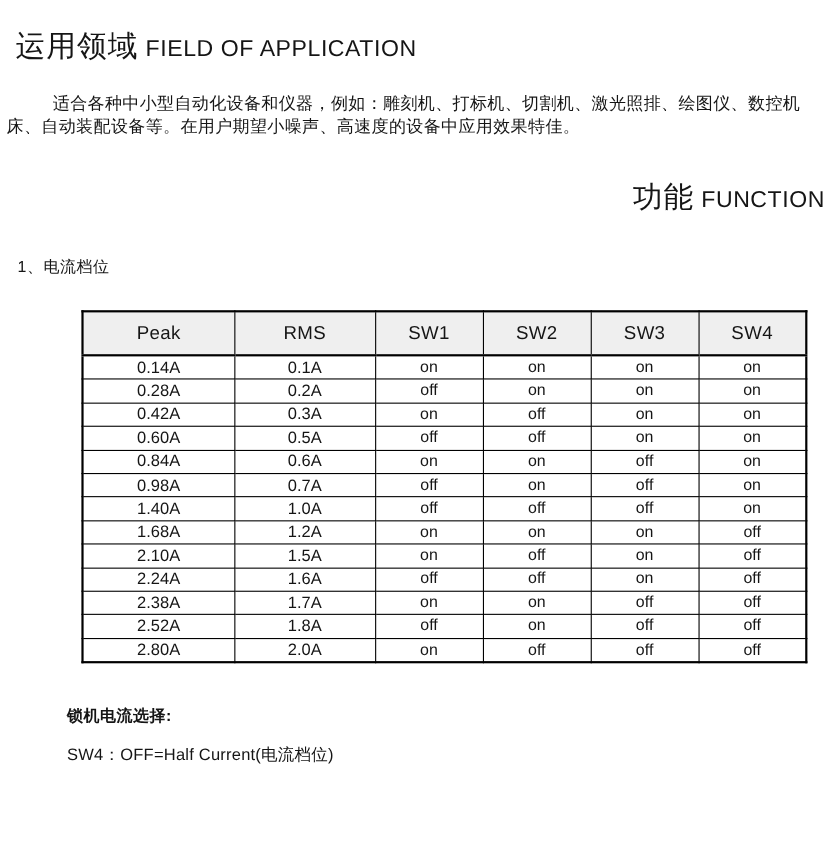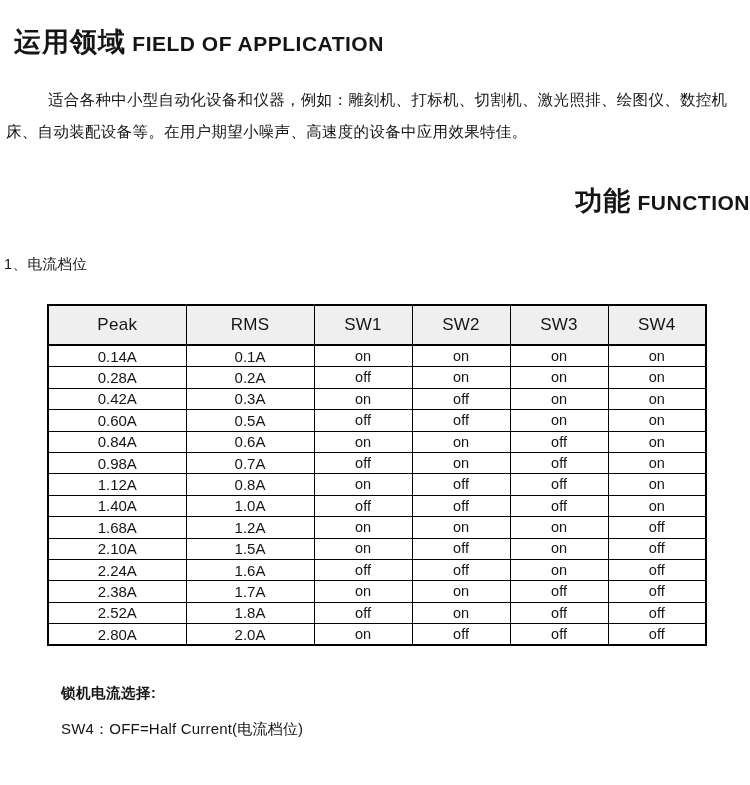--- a/index.html
+++ b/index.html
@@ -16,49 +16,49 @@
   }
   .page {
     position: relative;
     width: 750px;
     height: 785px;
     background: #ffffff;
   }
   .section-title {
     margin: 0;
     padding: 0 0 0 14px;
-    font-weight: bold;
+    font-weight: normal;
     white-space: nowrap;
   }
   .section-title .zh {
     font-size: 27px;
     letter-spacing: 1px;
   }
   .section-title .en {
     font-size: 21px;
     letter-spacing: 0.5px;
   }
   #title-application { padding-top: 22px; }
   #title-function   { padding-top: 33px; text-align: right; }
 
   .body-paragraph {
     margin: 24px 6px 0 6px;
     font-size: 15.5px;
-    line-height: 32px;
+    line-height: 21px;
     text-indent: 42px;
     letter-spacing: 0.3px;
   }
   .list-label {
-    margin: 36px 0 0 4px;
+    margin: 36px 0 0 16px;
     font-size: 14.5px;
     letter-spacing: 0.5px;
   }
 
   table.current-table {
-    margin: 30px 0 0 47px;
+    margin: 30px 0 0 74px;
     border-collapse: collapse;
     table-layout: fixed;
     width: 658px;
     border: 2px solid #000;
   }
   table.current-table th {
     background: #efefef;
     height: 36px;
     font-size: 17px;
     font-weight: normal;
@@ -167,28 +167,20 @@
         </tr>
         <tr>
           <td>0.98A</td>
           <td>0.7A</td>
           <td class="sw">off</td>
           <td class="sw">on</td>
           <td class="sw">off</td>
           <td class="sw">on</td>
         </tr>
         <tr>
-          <td>1.12A</td>
-          <td>0.8A</td>
-          <td class="sw">on</td>
-          <td class="sw">off</td>
-          <td class="sw">off</td>
-          <td class="sw">on</td>
-        </tr>
-        <tr>
           <td>1.40A</td>
           <td>1.0A</td>
           <td class="sw">off</td>
           <td class="sw">off</td>
           <td class="sw">off</td>
           <td class="sw">on</td>
         </tr>
         <tr>
           <td>1.68A</td>
           <td>1.2A</td>

